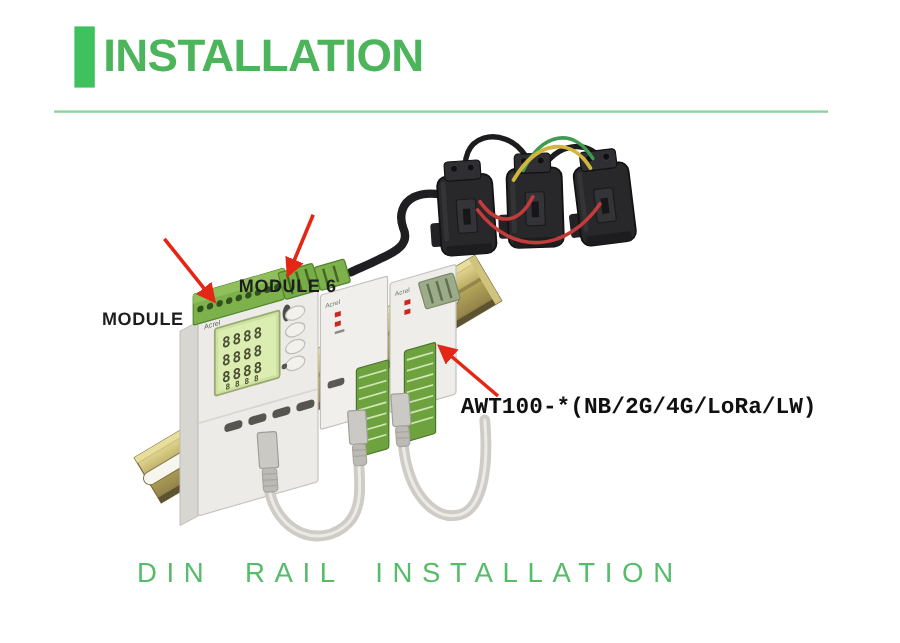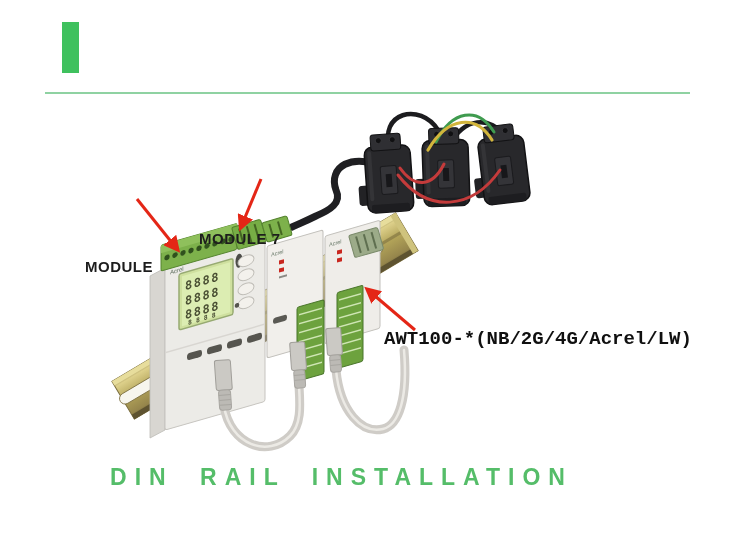--- a/index.html
+++ b/index.html
@@ -10,28 +10,29 @@
            font-size:38px;font-weight:bold;color:#4cb45a;letter-spacing:-0.5px;}
   .rule{position:absolute;left:45px;top:92px;width:645px;height:2px;background:#8fd2a2;}
   .figure{position:absolute;left:0;top:100px;width:750px;height:360px;}
   .figure svg{position:absolute;left:0;top:0;}
   .label{position:absolute;font-size:15px;font-weight:bold;color:#1d1d1d;letter-spacing:0.5px;}
   .label-meter{left:85px;top:158px;}
   .label-module1{left:199px;top:130px;}
   .model-text{position:absolute;left:384px;top:228px;font-family:"Liberation Mono",monospace;
               font-size:19px;font-weight:700;color:#101010;white-space:nowrap;}
   .caption{position:absolute;left:0;top:464px;width:665px;text-align:center;text-indent:18px;
-           font-size:23px;font-weight:700;color:#55bd69;letter-spacing:8px;word-spacing:12px;}
+           font-size:23px;font-weight:400;color:#55bd69;letter-spacing:8px;word-spacing:12px;}
 </style>
 </head>
 <body>
 
 <div class="page">
 
   <div class="accent-bar"></div>
+  <h1 class="title">INSTALLATION</h1>
   <div class="rule"></div>
 
   <div class="figure">
     <svg width="750" height="436" viewBox="0 100 750 436">
       <defs>
         <linearGradient id="railGrad" x1="0" y1="0" x2="0" y2="1">
           <stop offset="0" stop-color="#8d7f4b"></stop>
           <stop offset="0.15" stop-color="#ddd08a"></stop>
           <stop offset="0.5" stop-color="#b1a258"></stop>
           <stop offset="0.85" stop-color="#96864c"></stop>
@@ -229,18 +230,18 @@
       </g>
 
       <g fill="none" stroke="#e42616" stroke-width="3">
         <line x1="137" y1="199" x2="177" y2="249" marker-end="url(#ah)"></line>
         <line x1="261" y1="179" x2="241" y2="227" marker-end="url(#ah)"></line>
         <line x1="415" y1="330" x2="368" y2="290" marker-end="url(#ah)"></line>
       </g>
     </svg>
 
     <div class="label label-meter">MODULE</div>
-    <div class="label label-module1">MODULE 7</div>
-    <div class="model-text">AWT100-*(NB/2G/4G/Acrel/LW)</div>
+    <div class="label label-module1">MODULE 6</div>
+    <div class="model-text">AWT100-*(NB/2G/4G/LoRa/LW)</div>
   </div>
 
   <div class="caption">DIN RAIL INSTALLATION</div>
 </div>
 
 </body></html>

